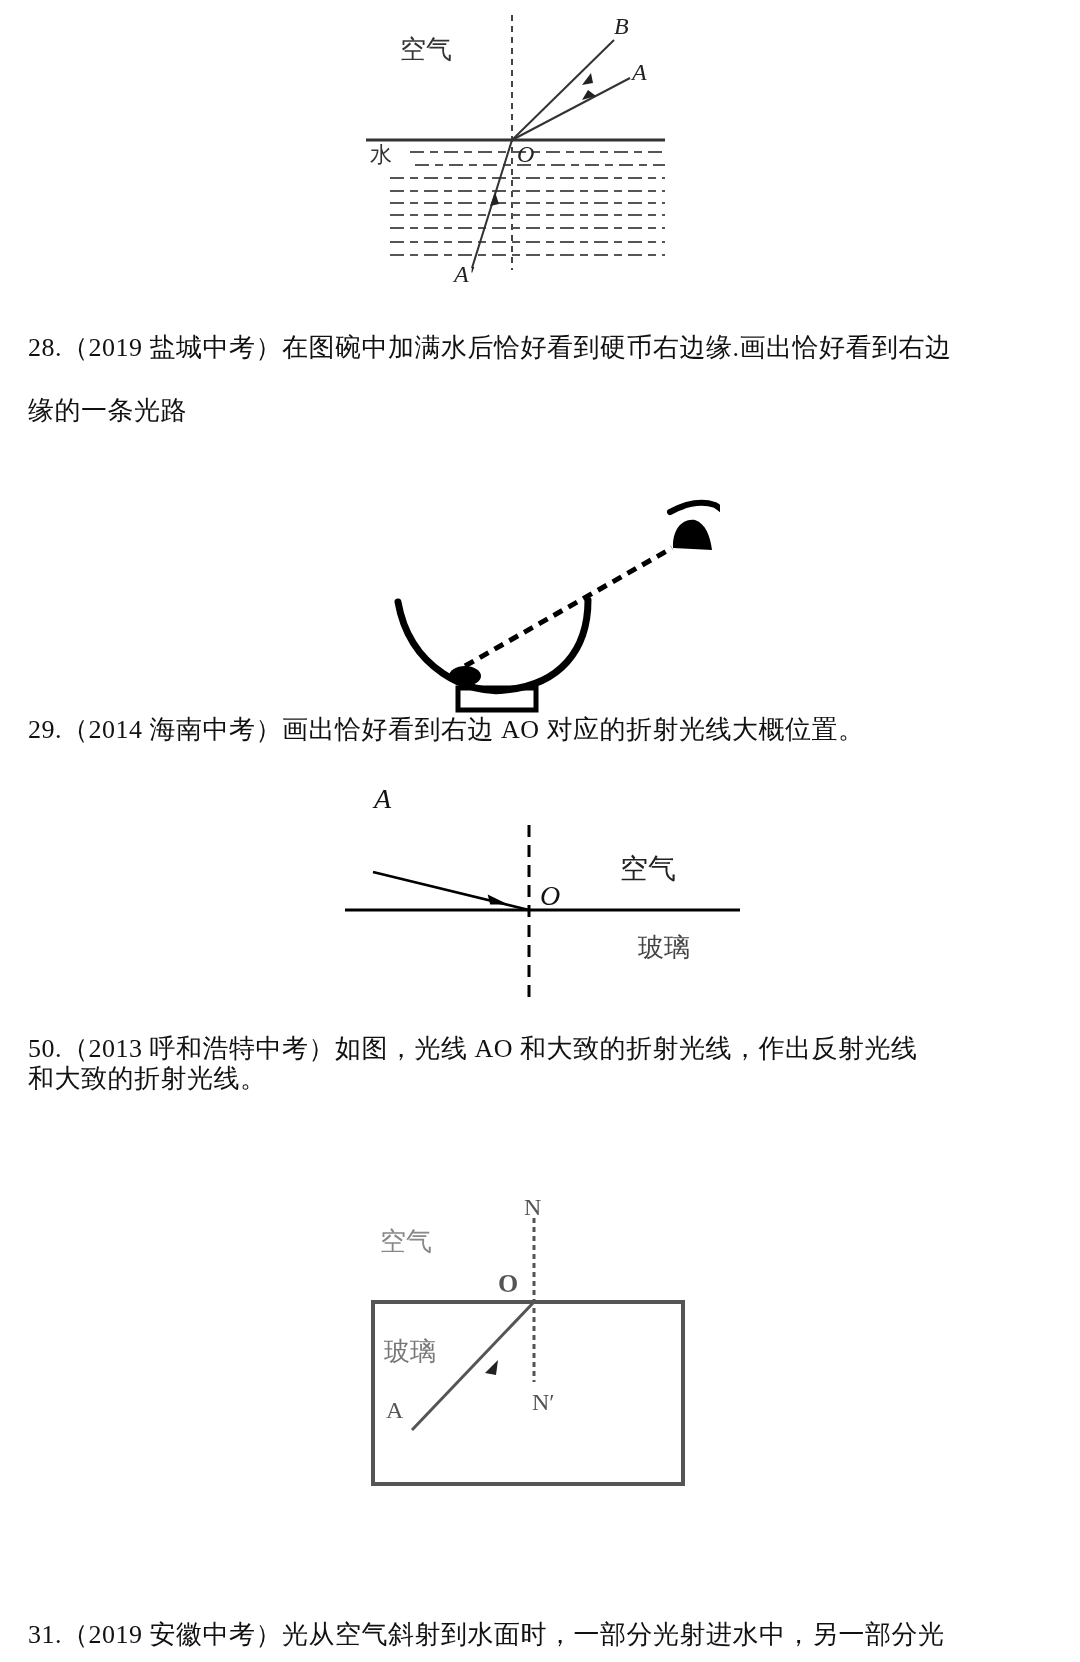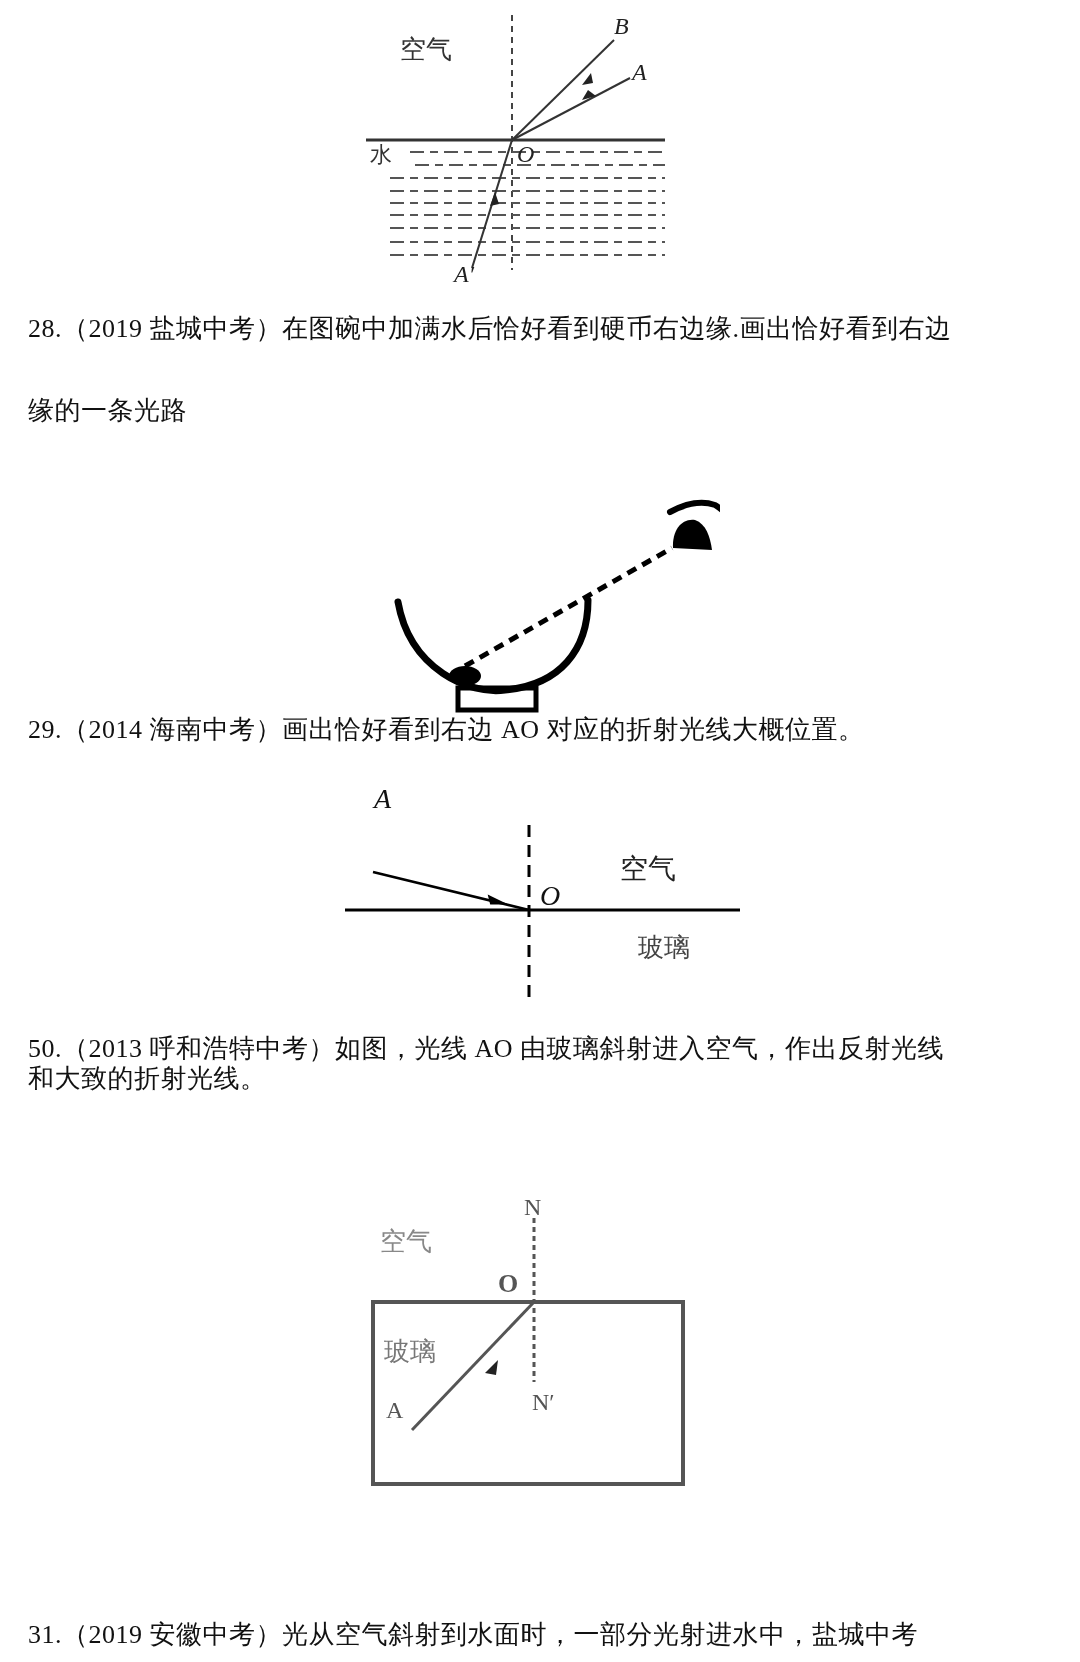--- a/index.html
+++ b/index.html
@@ -35,21 +35,21 @@
   <polygon points="236,96 222,100 228,90" fill="#222"></polygon>
   <polygon points="135,192 130,206 139,204" fill="#222"></polygon>
   <text class="cjk" x="40" y="58" font-size="26" fill="#333">空气</text>
   <text class="cjk" x="10" y="162" font-size="22" fill="#333">水</text>
   <text x="157" y="162" font-size="24" font-style="italic" fill="#222">O</text>
   <text x="254" y="34" font-size="24" font-style="italic" fill="#222">B</text>
   <text x="272" y="80" font-size="24" font-style="italic" fill="#222">A</text>
   <text x="94" y="282" font-size="24" font-style="italic" fill="#222">A′</text>
 </svg>
 
-<div class="q" style="top:316px;text-align:center;">
+<div class="q" style="top:335px;text-align:center;">
   <span>28.</span><span>（2019 盐城中考）</span><span>在图碗中加满水后恰好看到硬币右边缘.画出恰好看到右边</span>
 </div>
 <div class="q" style="top:398px;">
   <span>缘的一条光路</span>
 </div>
 
 <svg class="fig" style="left:360px; top:470px;" width="360" height="250" viewBox="0 0 360 250">
   <path d="M 38 132 C 50 200, 110 225, 145 220 C 200 215, 228 180, 228 130" fill="none" stroke="#000" stroke-width="7" stroke-linecap="round"></path>
   <rect x="98" y="218" width="78" height="22" fill="none" stroke="#000" stroke-width="5"></rect>
   <ellipse cx="105" cy="206" rx="16" ry="10" fill="#000"></ellipse>
@@ -67,34 +67,34 @@
   <line x1="189" y1="45" x2="189" y2="225" stroke="#000" stroke-width="3" stroke-dasharray="12,8"></line>
   <line x1="33" y1="92" x2="189" y2="130" stroke="#000" stroke-width="2.5"></line>
   <polygon points="148,114 168,125 150,124" fill="#000" transform="rotate(-3 158 120)"></polygon>
   <text x="34" y="28" font-size="28" font-style="italic" fill="#111">A</text>
   <text x="200" y="125" font-size="28" font-style="italic" fill="#111">O</text>
   <text class="cjk" x="280" y="98" font-size="28" fill="#222">空气</text>
   <text class="cjk" x="298" y="176" font-size="26" fill="#444">玻璃</text>
 </svg>
 
 <div class="q" style="top:1036px;">
-  <span>50.</span><span>（2013 呼和浩特中考）</span><span>如图，光线 </span><span class="it">AO</span><span> 由玻璃斜射进入空气，作出反射光线</span>
+  <span>50.</span><span>（2013 呼和浩特中考）</span><span>如图，光线 </span><span class="it">AO</span><span> 和大致的折射光线，作出反射光线</span>
 </div>
 <div class="q" style="top:1066px;">
   <span>和大致的折射光线。</span>
 </div>
 
 <svg class="fig" style="left:360px; top:1160px;" width="360" height="420" viewBox="0 0 360 420">
   <rect x="13" y="142" width="310" height="182" fill="none" stroke="#555" stroke-width="4"></rect>
   <line x1="174" y1="58" x2="174" y2="222" stroke="#555" stroke-width="3" stroke-dasharray="5,4"></line>
   <line x1="52" y1="270" x2="174" y2="142" stroke="#555" stroke-width="3"></line>
   <polygon points="125,213 138,200 136,215" fill="#222"></polygon>
   <text x="164" y="55" font-size="24" fill="#555">N</text>
   <text x="172" y="250" font-size="24" fill="#555">N′</text>
   <text x="138" y="132" font-size="26" font-weight="bold" fill="#555">O</text>
   <text x="26" y="258" font-size="24" fill="#555">A</text>
   <text class="cjk" x="20" y="90" font-size="26" fill="#888">空气</text>
   <text class="cjk" x="24" y="200" font-size="26" fill="#777">玻璃</text>
 </svg>
 
 <div class="q" style="top:1622px;">
-  <span>31.</span><span>（2019 安徽中考）</span><span>光从空气斜射到水面时，一部分光射进水中，盐城中考</span>
+  <span>31.</span><span>（2019 安徽中考）</span><span>光从空气斜射到水面时，一部分光射进水中，另一部分光</span>
 </div>
 
 </body></html>

